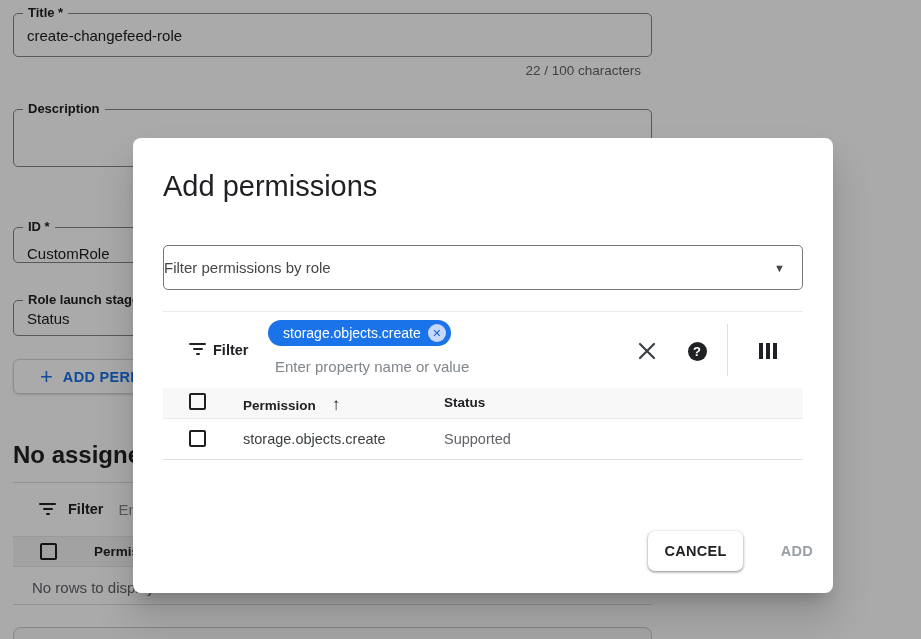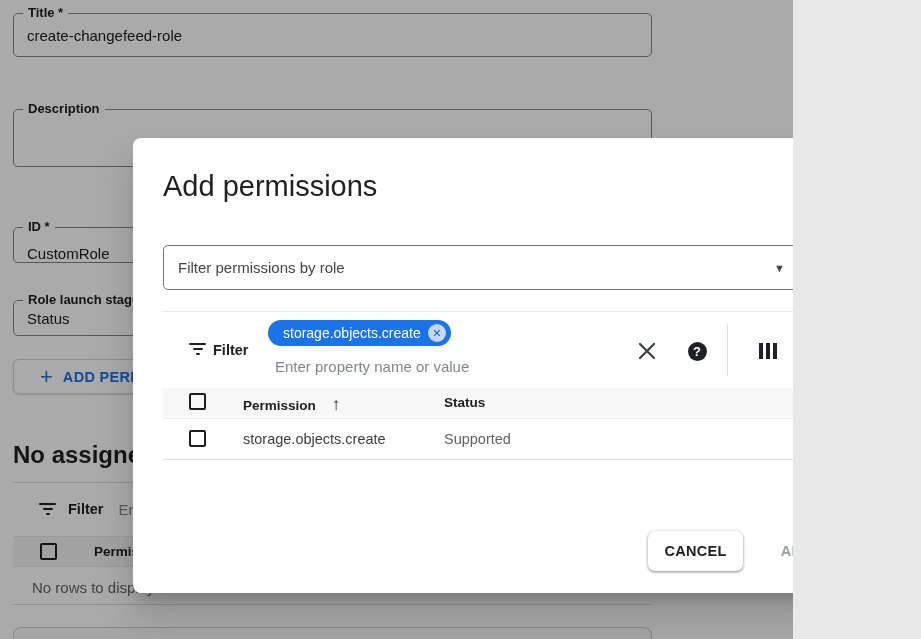--- a/index.html
+++ b/index.html
@@ -1,21 +1,21 @@
 <!DOCTYPE html>
 <html><head>
 <meta charset="utf-8">
 <style>
   * { margin: 0; padding: 0; box-sizing: border-box; }
   html, body { background: #e8e8e8; }
   body { font-family: "Liberation Sans", "DejaVu Sans", sans-serif; }
 
   .page {
     position: relative;
-    width: 793px; height: 639px;
+    width: 921px; height: 639px;
     background: #ffffff;
     overflow: hidden;
   }
 
   
   .bg-content { position: absolute; inset: 0; }
 
   .mfield {
     position: absolute;
     border: 1px solid #80868b;
@@ -116,21 +116,21 @@
   }
   .m-title {
     position: absolute; left: 30px; top: 32px;
     font-size: 29px; font-weight: 400; color: #202124; white-space: nowrap;
   }
   .m-select {
     position: absolute; left: 30px; top: 107px; width: 640px; height: 45px;
     border: 1px solid #747775; border-radius: 5px; background: #fff;
     display: flex; align-items: center; cursor: pointer;
   }
-  .m-select .sel-lbl { margin-left: 14px; font-size: 15px; color: #444746; }
+  .m-select .sel-lbl { font-size: 15px; color: #444746; }
   .m-select .caret { position: absolute; right: 17px; font-size: 11px; color: #444746; }
 
   .m-toolbar {
     position: absolute; left: 30px; top: 173px; width: 640px; height: 77px;
     border-top: 1px solid #e8eaed;
   }
   .m-toolbar .funnel { position: absolute; left: 26px; top: 31px; }
   .m-toolbar .flt-lbl { position: absolute; left: 50px; top: 30px; font-size: 14.5px; font-weight: bold; color: #202124; }
   .chip {
     position: absolute; left: 105px; top: 8px; height: 26px;
@@ -206,20 +206,21 @@
 <body>
 
 <div class="page">
 
   <div class="bg-content">
 
     <div class="mfield f-title">
       <span class="flabel">Title *</span>
       <span class="fvalue">create-changefeed-role</span>
     </div>
+    <div class="counter">22 / 100 characters</div>
 
     <div class="mfield f-desc">
       <span class="flabel">Description</span>
     </div>
 
     <div class="mfield f-id">
       <span class="flabel">ID *</span>
       <span class="fvalue">CustomRole</span>
     </div>
 

